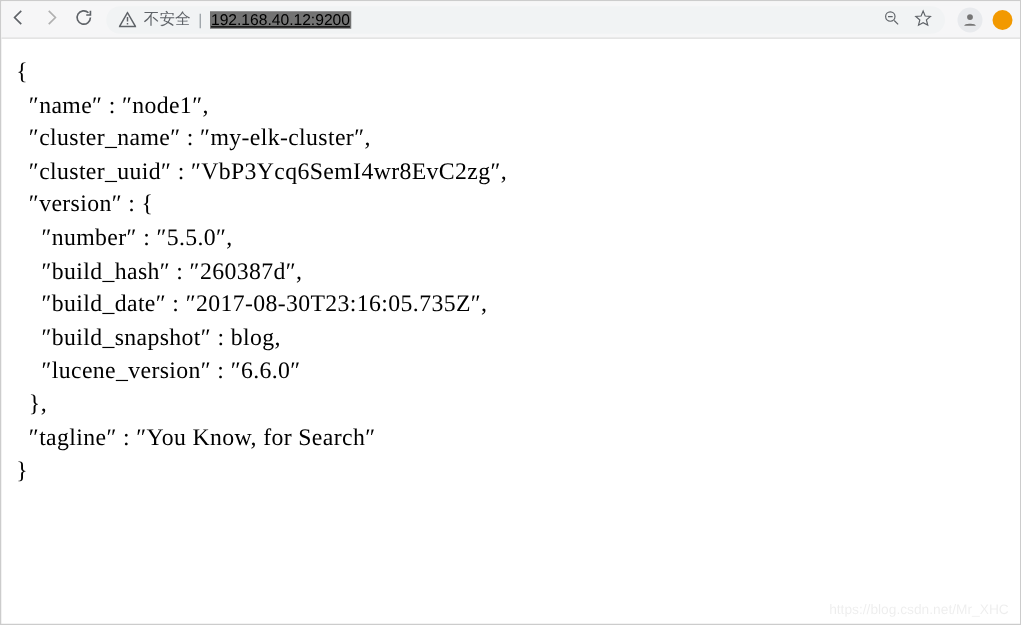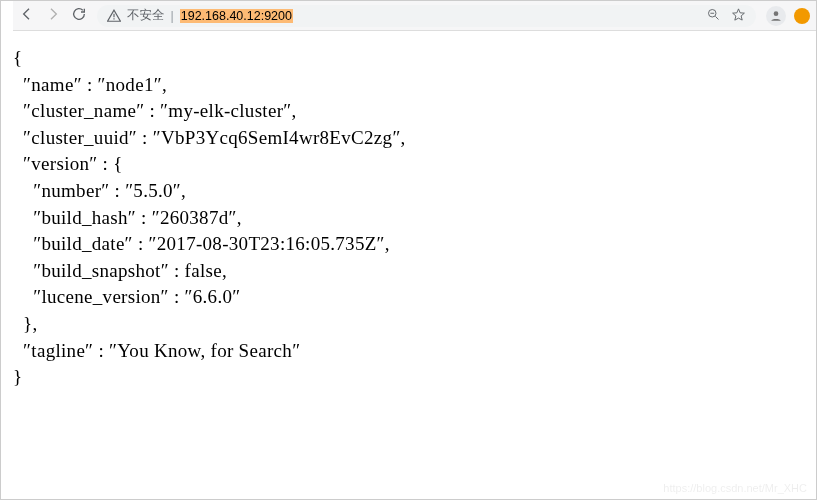--- a/index.html
+++ b/index.html
@@ -15,21 +15,20 @@
   .toolbar {
     height: 30px;
     background: #f6f6f7;
     border-bottom: 1px solid #ddd;
     display: flex;
     align-items: center;
     padding: 0 6px;
     gap: 10px;
     font-size: 13px;
     color: #5f6368;
-    margin-left: 12px;
   }
   .nav-icons { display: flex; gap: 10px; align-items: center; }
   .nav-icons svg { width: 16px; height: 16px; stroke: #5f6368; fill: none; stroke-width: 2; }
   .nav-icons .disabled svg { stroke: #b0b0b0; }
   .addr-bar {
     flex: 1;
     background: #f1f3f4;
     border-radius: 14px;
     height: 22px;
     display: flex;
@@ -37,23 +36,24 @@
     padding: 0 10px;
     gap: 6px;
     font-size: 12.5px;
     color: #5f6368;
   }
   .insecure-icon { display: flex; align-items: center; }
   .insecure-icon svg { width: 14px; height: 14px; fill: #5f6368; }
   .insecure-text { white-space: nowrap; }
   .divider { color: #9aa0a6; }
   .url-text {
-    background: #fdba74;
+    background: #737373;
     color: #000;
     padding: 0 1px;
+    text-decoration: underline;
   }
   .addr-right { display: flex; gap: 10px; align-items: center; margin-left: auto; }
   .addr-right svg { width: 15px; height: 15px; stroke: #5f6368; fill: none; stroke-width: 1.5; }
   .right-icons { display: flex; gap: 8px; align-items: center; }
   .avatar-circle { width: 20px; height: 20px; border-radius: 50%; background: #e8eaed; display: flex; align-items: center; justify-content: center; }
   .avatar-circle svg { width: 14px; height: 14px; fill: #757575; }
   .badge { width: 16px; height: 16px; border-radius: 50%; background: #f29900; }
   .content {
     padding: 14px 12px;
     font-family: "SimSun", "NSimSun", serif;
@@ -118,19 +118,19 @@
 </div>
 
 <div class="content">{
   ″name″ : ″<span>node1</span>″,
   ″cluster_name″ : ″<span>my-elk-cluster</span>″,
   ″cluster_uuid″ : ″<span>VbP3Ycq6SemI4wr8EvC2zg</span>″,
   ″version″ : {
     ″number″ : ″<span>5.5.0</span>″,
     ″build_hash″ : ″<span>260387d</span>″,
     ″build_date″ : ″<span>2017-08-30T23:16:05.735Z</span>″,
-    ″build_snapshot″ : <span>false</span>,
+    ″build_snapshot″ : <span>blog</span>,
     ″lucene_version″ : ″<span>6.6.0</span>″
   },
   ″tagline″ : ″<span>You Know, for Search</span>″
 }</div>
 
 <div class="watermark">https://blog.csdn.net/Mr_XHC</div>
 
 </body></html>

